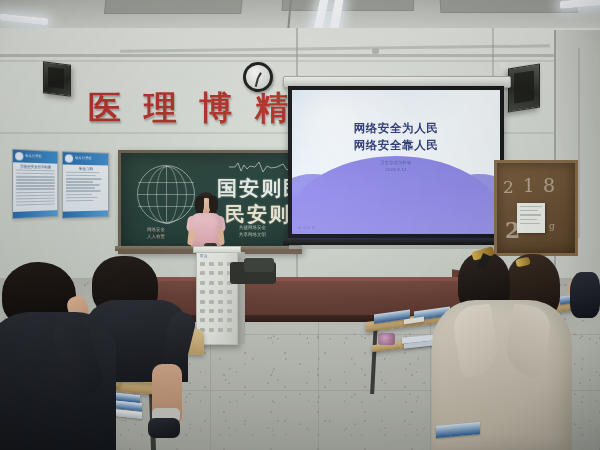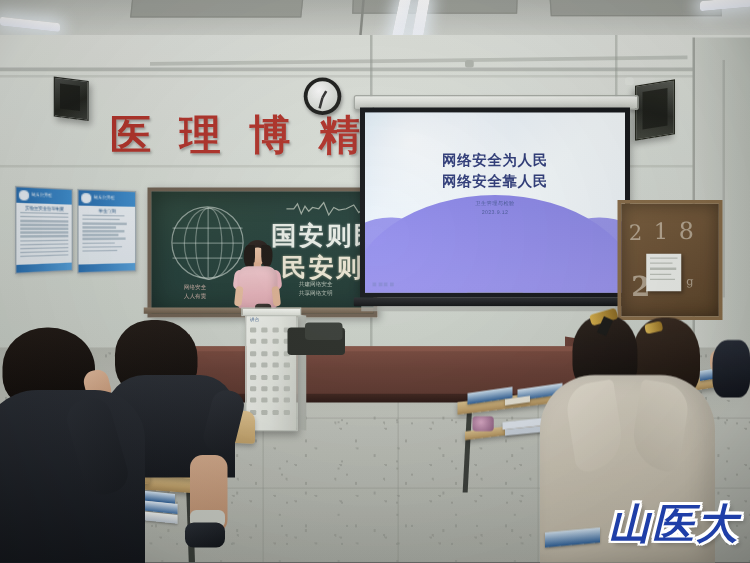--- a/index.html
+++ b/index.html
@@ -600,15 +600,14 @@
   <div id="stuC-hair" class="abs"></div>
   <div id="stuC-clip1" class="abs"></div>
   <div id="stuC-clip2" class="abs"></div>
   <div id="stuC-jacket" class="abs"></div>
   <div id="stuC-collarL" class="abs"></div>
   <div id="stuC-collarR" class="abs"></div>
   <div id="stuC-book" class="abs book"></div>
 
   <div id="tone" class="abs"></div>
 
-  <div id="watermark" class="abs">山医大</div>
 
 </div>
 
 </body></html>

